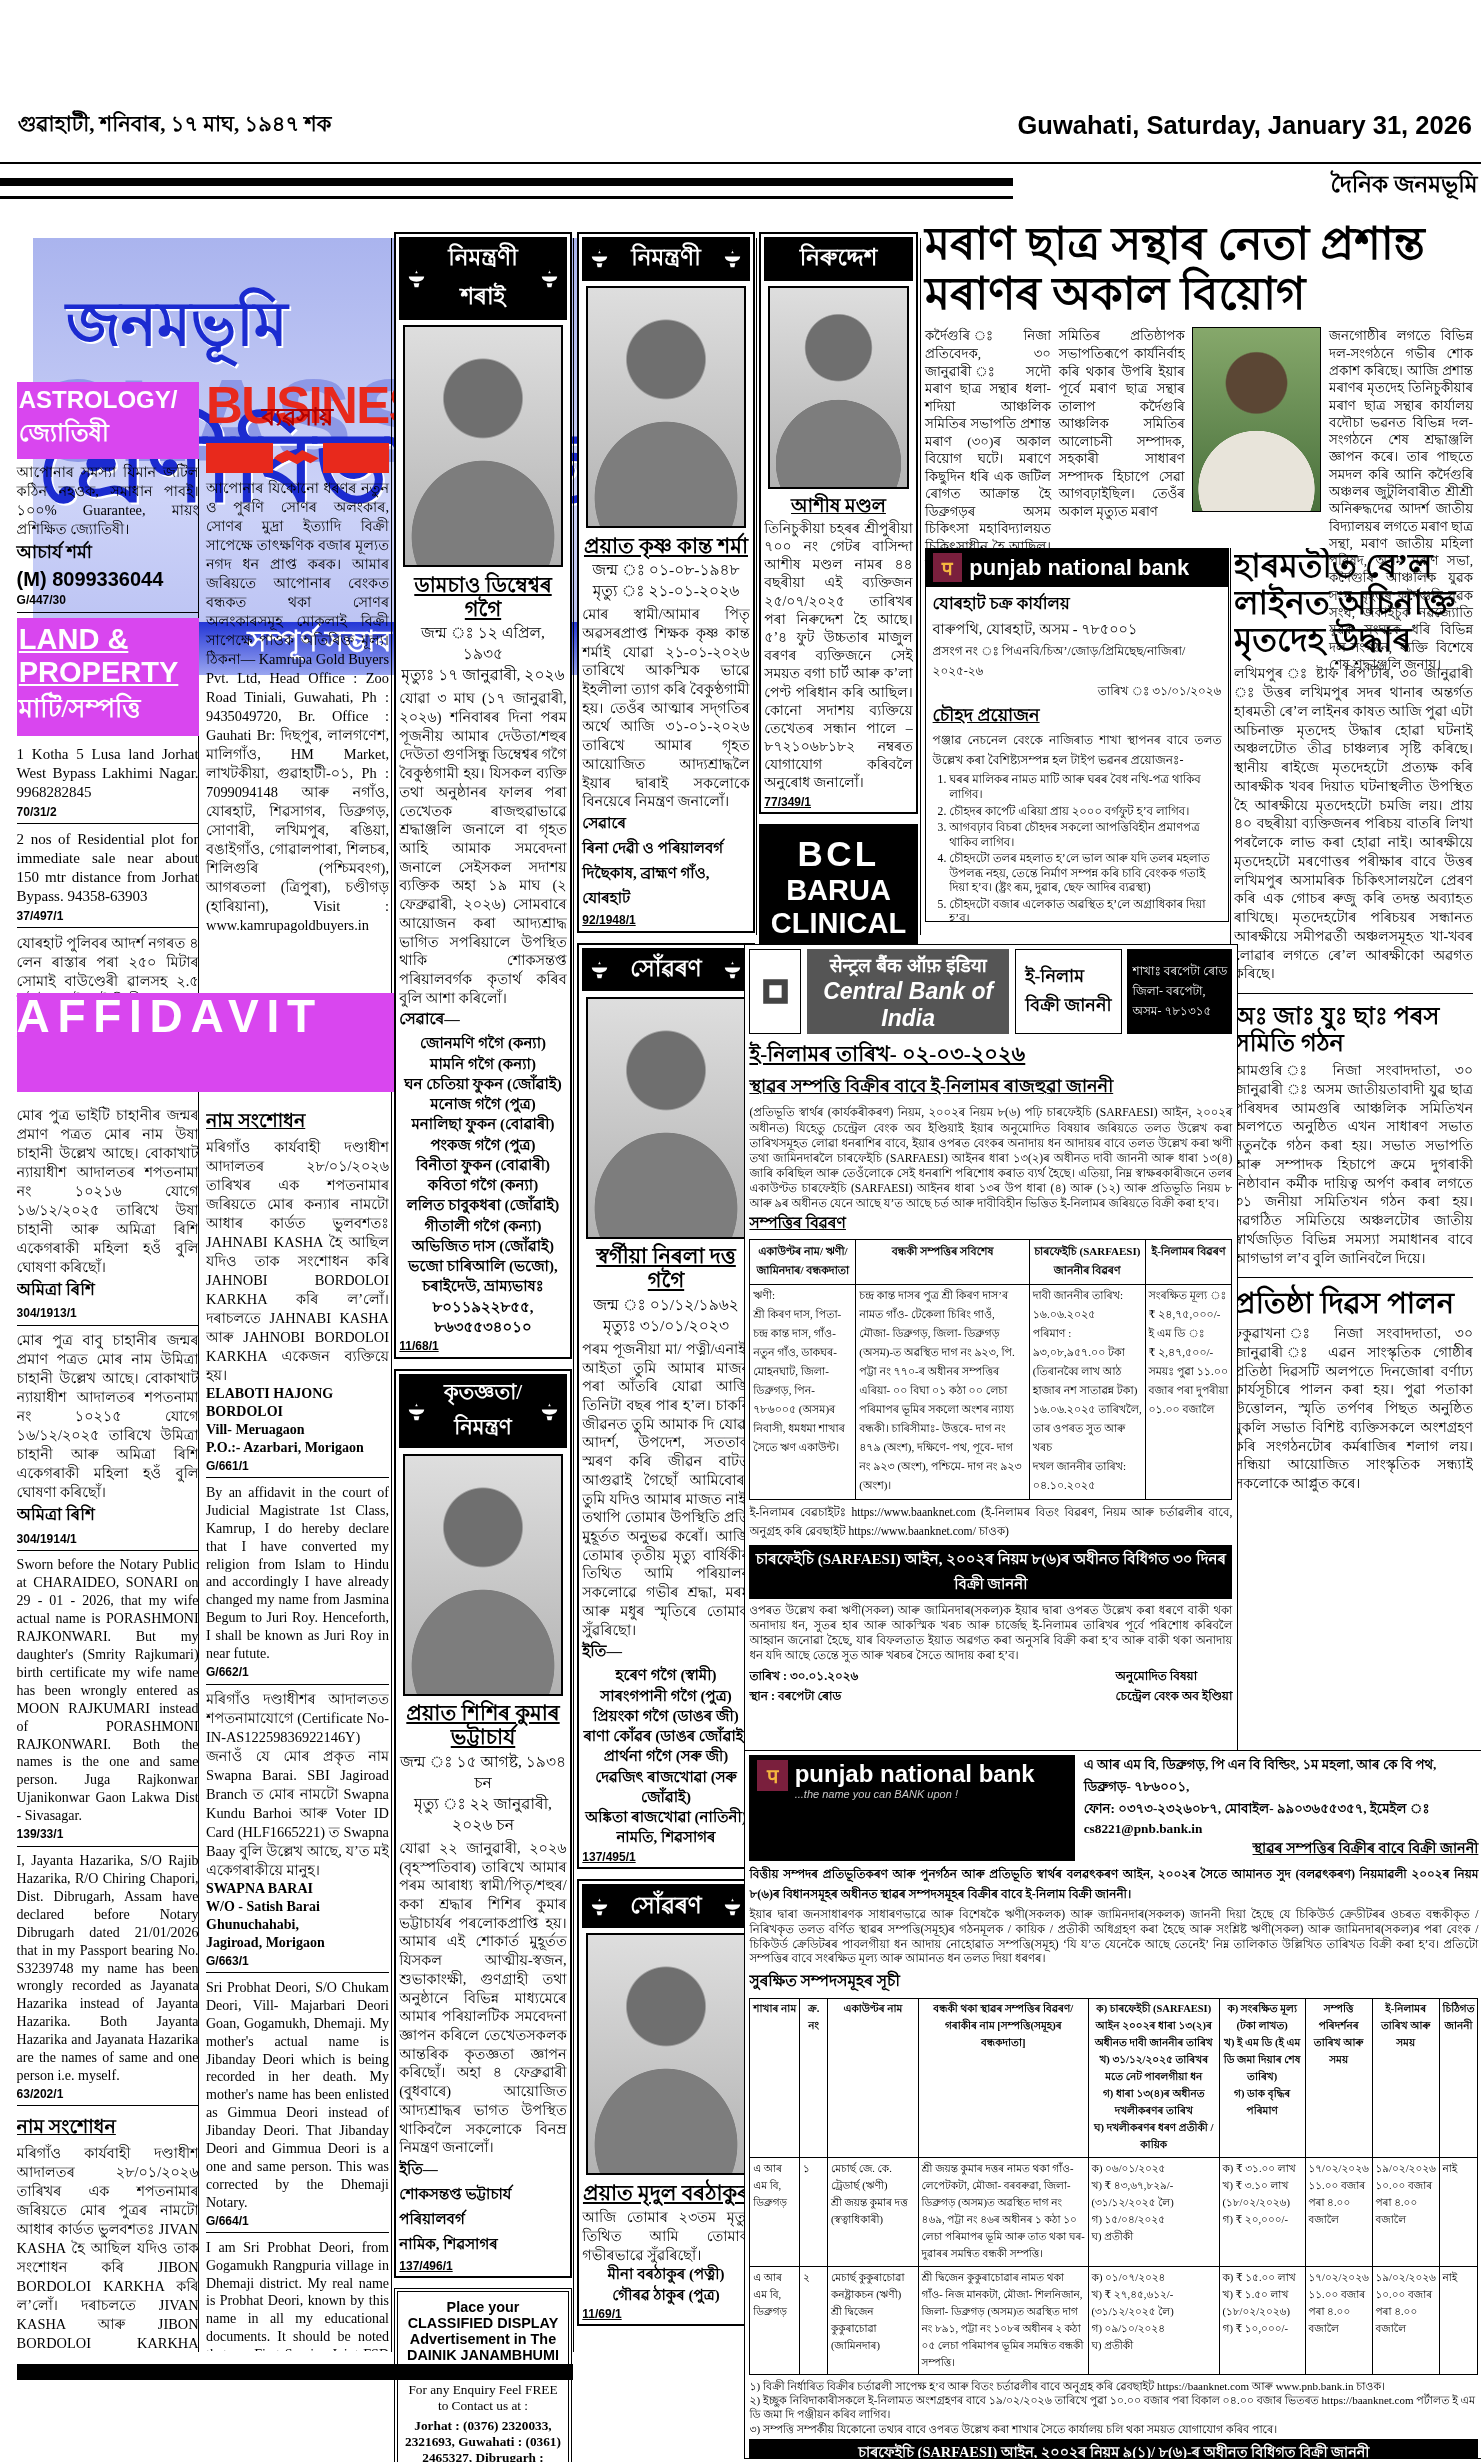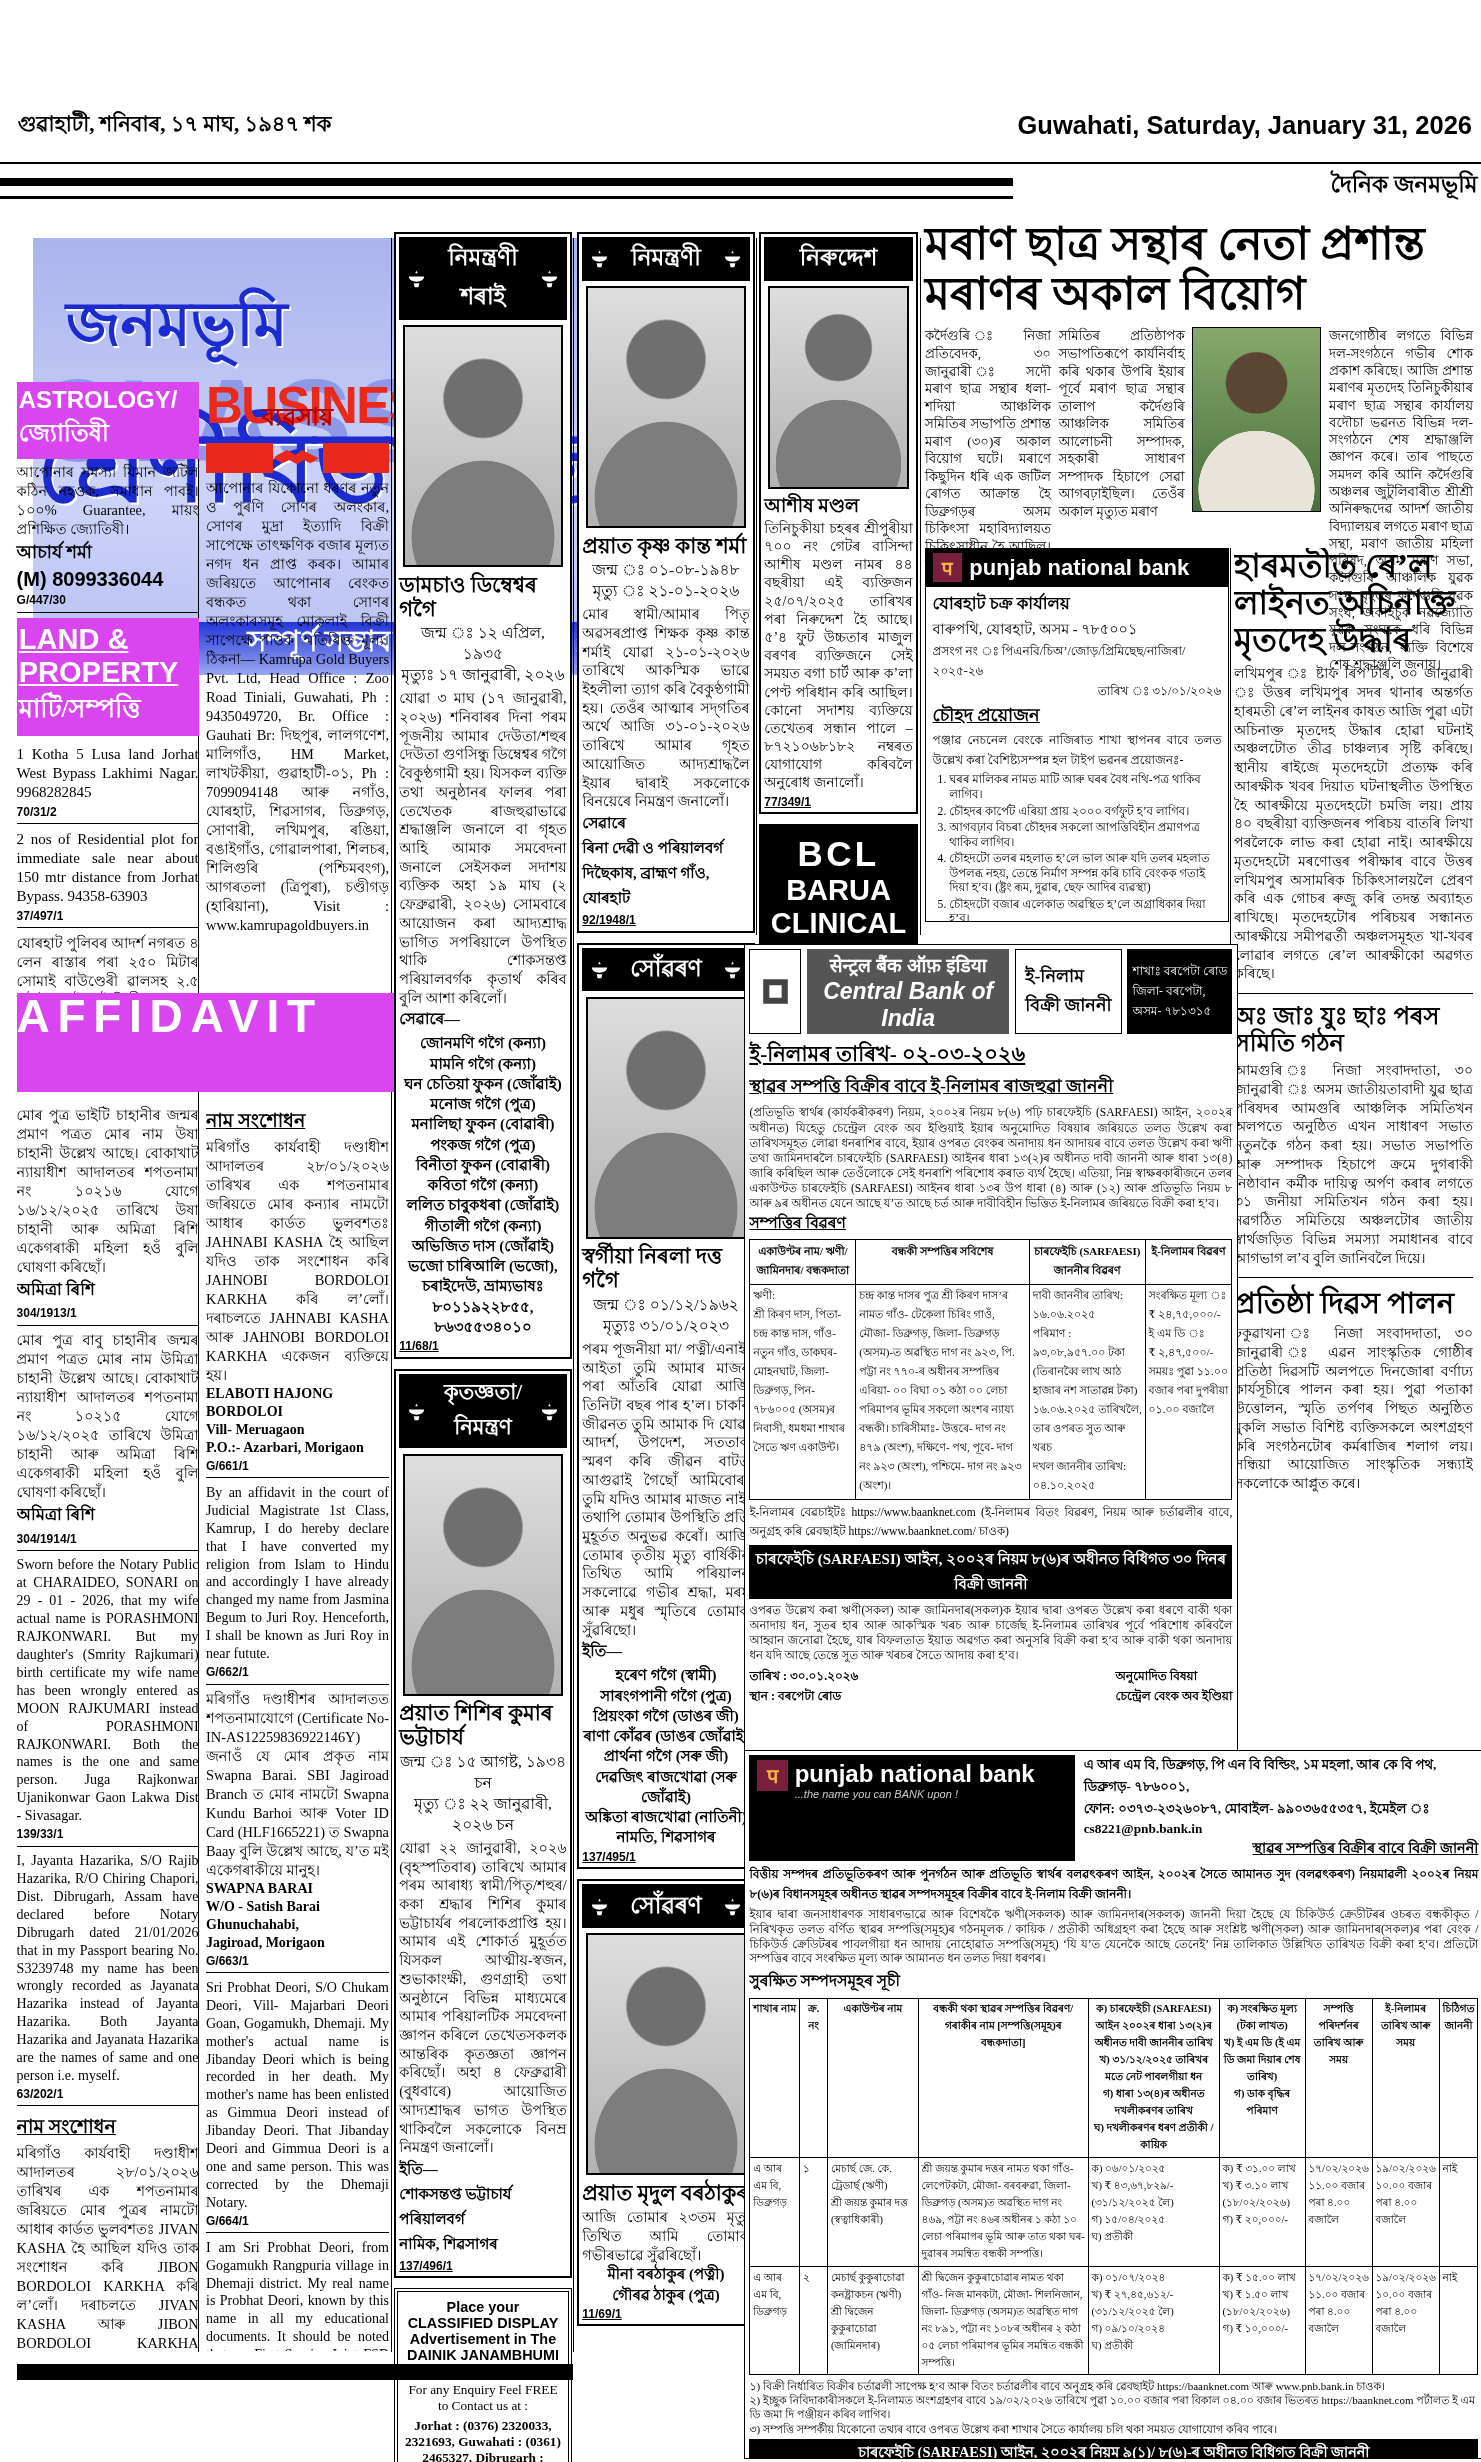--- a/index.html
+++ b/index.html
@@ -32,21 +32,21 @@
   .lamp{width:23px;height:23px;flex:0 0 auto;}
   .photo{height:238px;border:2.2px solid #000;margin:5.5px 3.3px;
     background:
       radial-gradient(circle at 50% 30%, #6f6f6f 0 21%, rgba(0,0,0,0) 22%),
       radial-gradient(ellipse 46% 32% at 50% 88%, #7d7d7d 0 99%, rgba(0,0,0,0) 100%),
       linear-gradient(#dedede,#b3b3b3);}
   .photo.color{background:
       radial-gradient(circle at 50% 30%, #5b4634 0 21%, rgba(0,0,0,0) 22%),
       radial-gradient(ellipse 46% 32% at 50% 88%, #e8e4da 0 99%, rgba(0,0,0,0) 100%),
       linear-gradient(#86a86b,#49703c);}
-  .oname{text-align:left;font-weight:bold;font-size:21px;line-height:1.15;margin:2.2px 0;}
+  .oname{text-align:center;font-weight:bold;font-size:21px;line-height:1.15;margin:2.2px 0;text-decoration:underline;}
   .ometa{text-align:center;font-size:15.5px;line-height:1.35;}
   .obody{font-size:14.4px;line-height:1.3;text-align:justify;margin-top:3.3px;}
   .orel{text-align:center;font-size:15px;line-height:1.35;font-weight:bold;}
   .ocode{font-weight:bold;font-size:12px;font-family:"Liberation Sans",sans-serif;margin-top:2.2px;text-decoration:underline;}
   
   .noticebox{border:1.7px solid #000;background:#fff;padding:4.4px;}
   table{border-collapse:collapse;width:100%;}
   th,td{border:1.1px solid #000;padding:2.8px;vertical-align:top;text-align:left;}
   th{text-align:center;}
   .blackbar{background:#000;color:#fff;text-align:center;font-weight:bold;padding:2.2px;}

